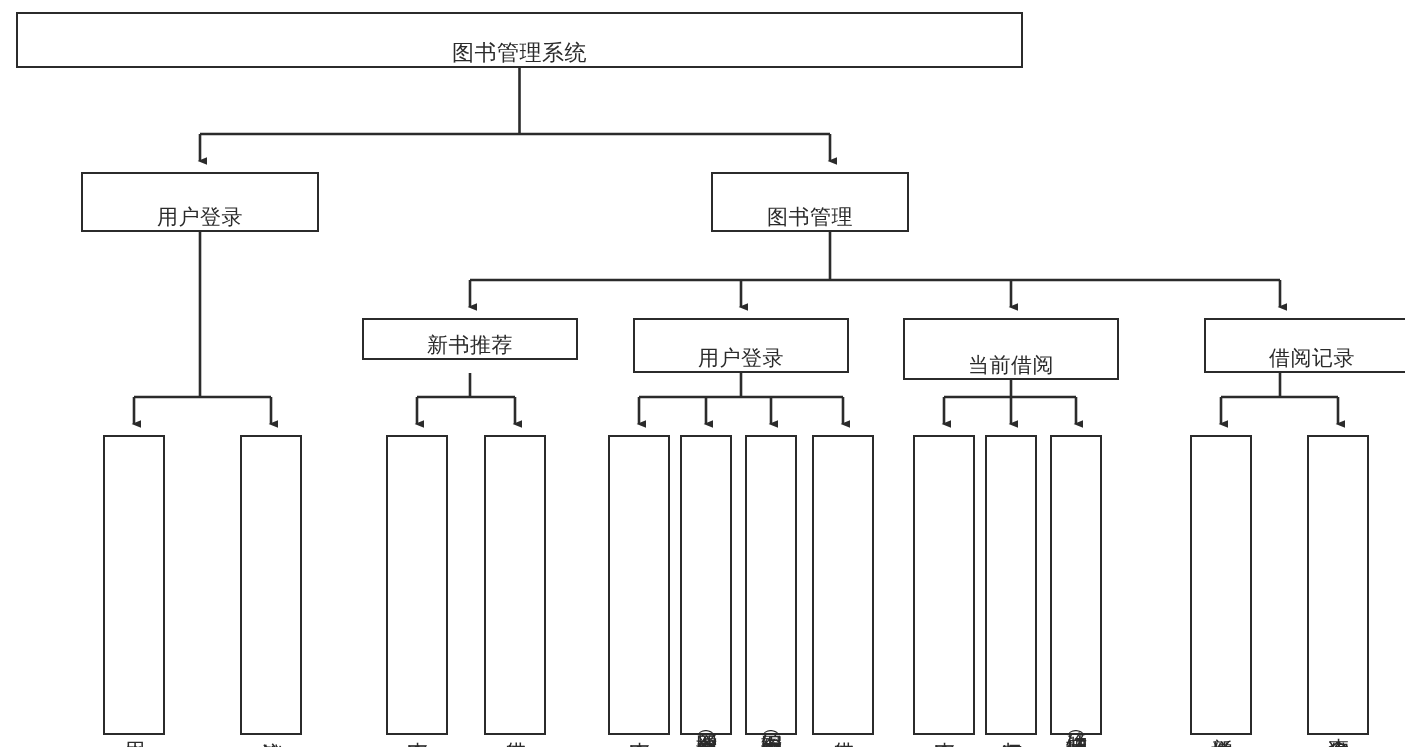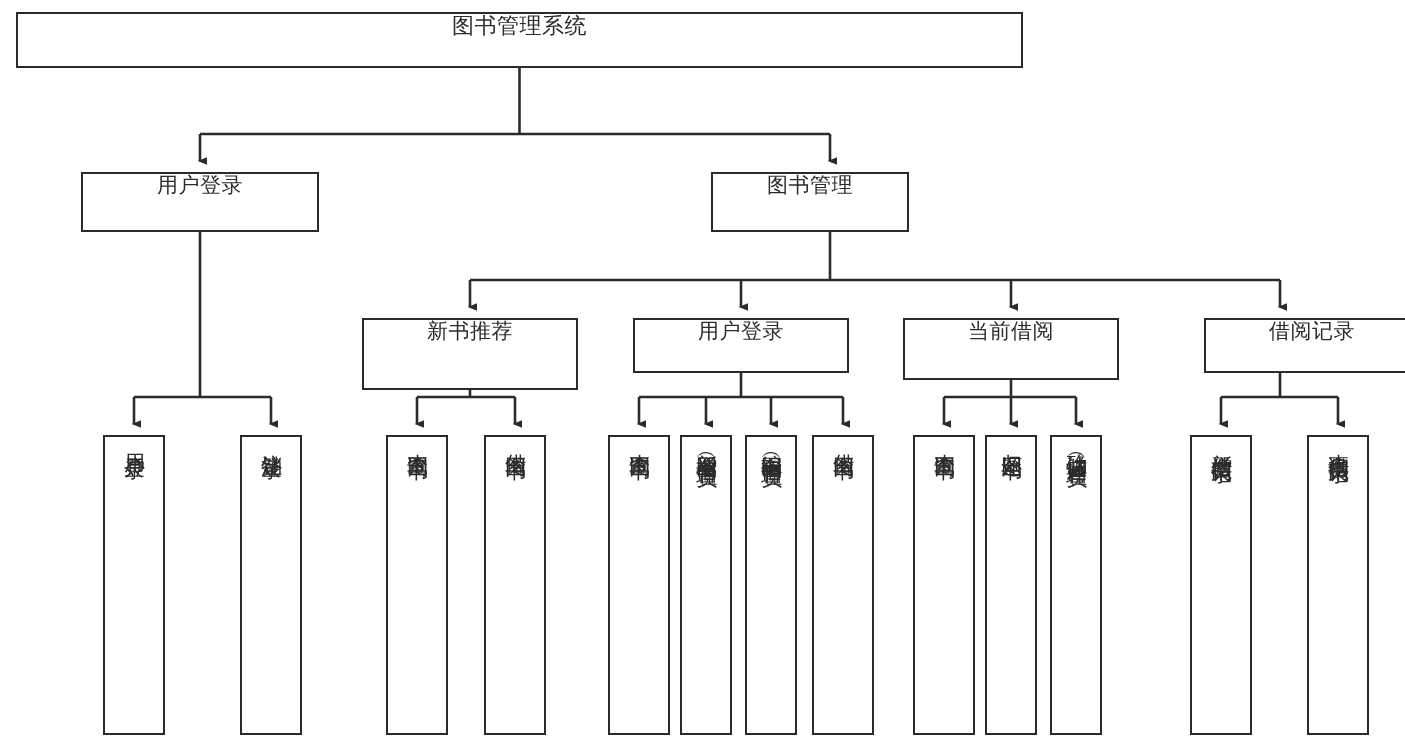--- a/index.html
+++ b/index.html
@@ -23,21 +23,21 @@
     top: 0;
     width: 1405px;
     height: 747px;
   }
   .node-box {
     position: absolute;
     box-sizing: border-box;
     background: #ffffff;
     border: 2px solid #2b2b2b;
     display: flex;
-    align-items: flex-start;
+    align-items: flex-end;
     justify-content: center;
   }
   .node-label {
     color: #2b2b2b;
     font-size: 21px;
     line-height: 1.12;
     letter-spacing: 0.5px;
     white-space: nowrap;
     text-align: center;
   }
@@ -112,21 +112,21 @@
   <div id="nodes">
       <div class="node-box root" style="left: 16px; top: 12px; width: 1007px; height: 56px;">
         <span class="node-label">图书管理系统</span>
       </div>
       <div class="node-box" style="left: 81px; top: 172px; width: 238px; height: 60px;">
         <span class="node-label">用户登录</span>
       </div>
       <div class="node-box" style="left: 711px; top: 172px; width: 198px; height: 60px;">
         <span class="node-label">图书管理</span>
       </div>
-      <div class="node-box" style="left: 362px; top: 318px; width: 216px; height: 72px;">
+      <div class="node-box" style="left: 362px; top: 318px; width: 216px; height: 42px;">
         <span class="node-label">新书推荐</span>
       </div>
       <div class="node-box" style="left: 633px; top: 318px; width: 216px; height: 55px;">
         <span class="node-label">用户登录</span>
       </div>
       <div class="node-box" style="left: 903px; top: 318px; width: 216px; height: 62px;">
         <span class="node-label">当前借阅</span>
       </div>
       <div class="node-box" style="left: 1204px; top: 318px; width: 216px; height: 55px;">
         <span class="node-label">借阅记录</span>

